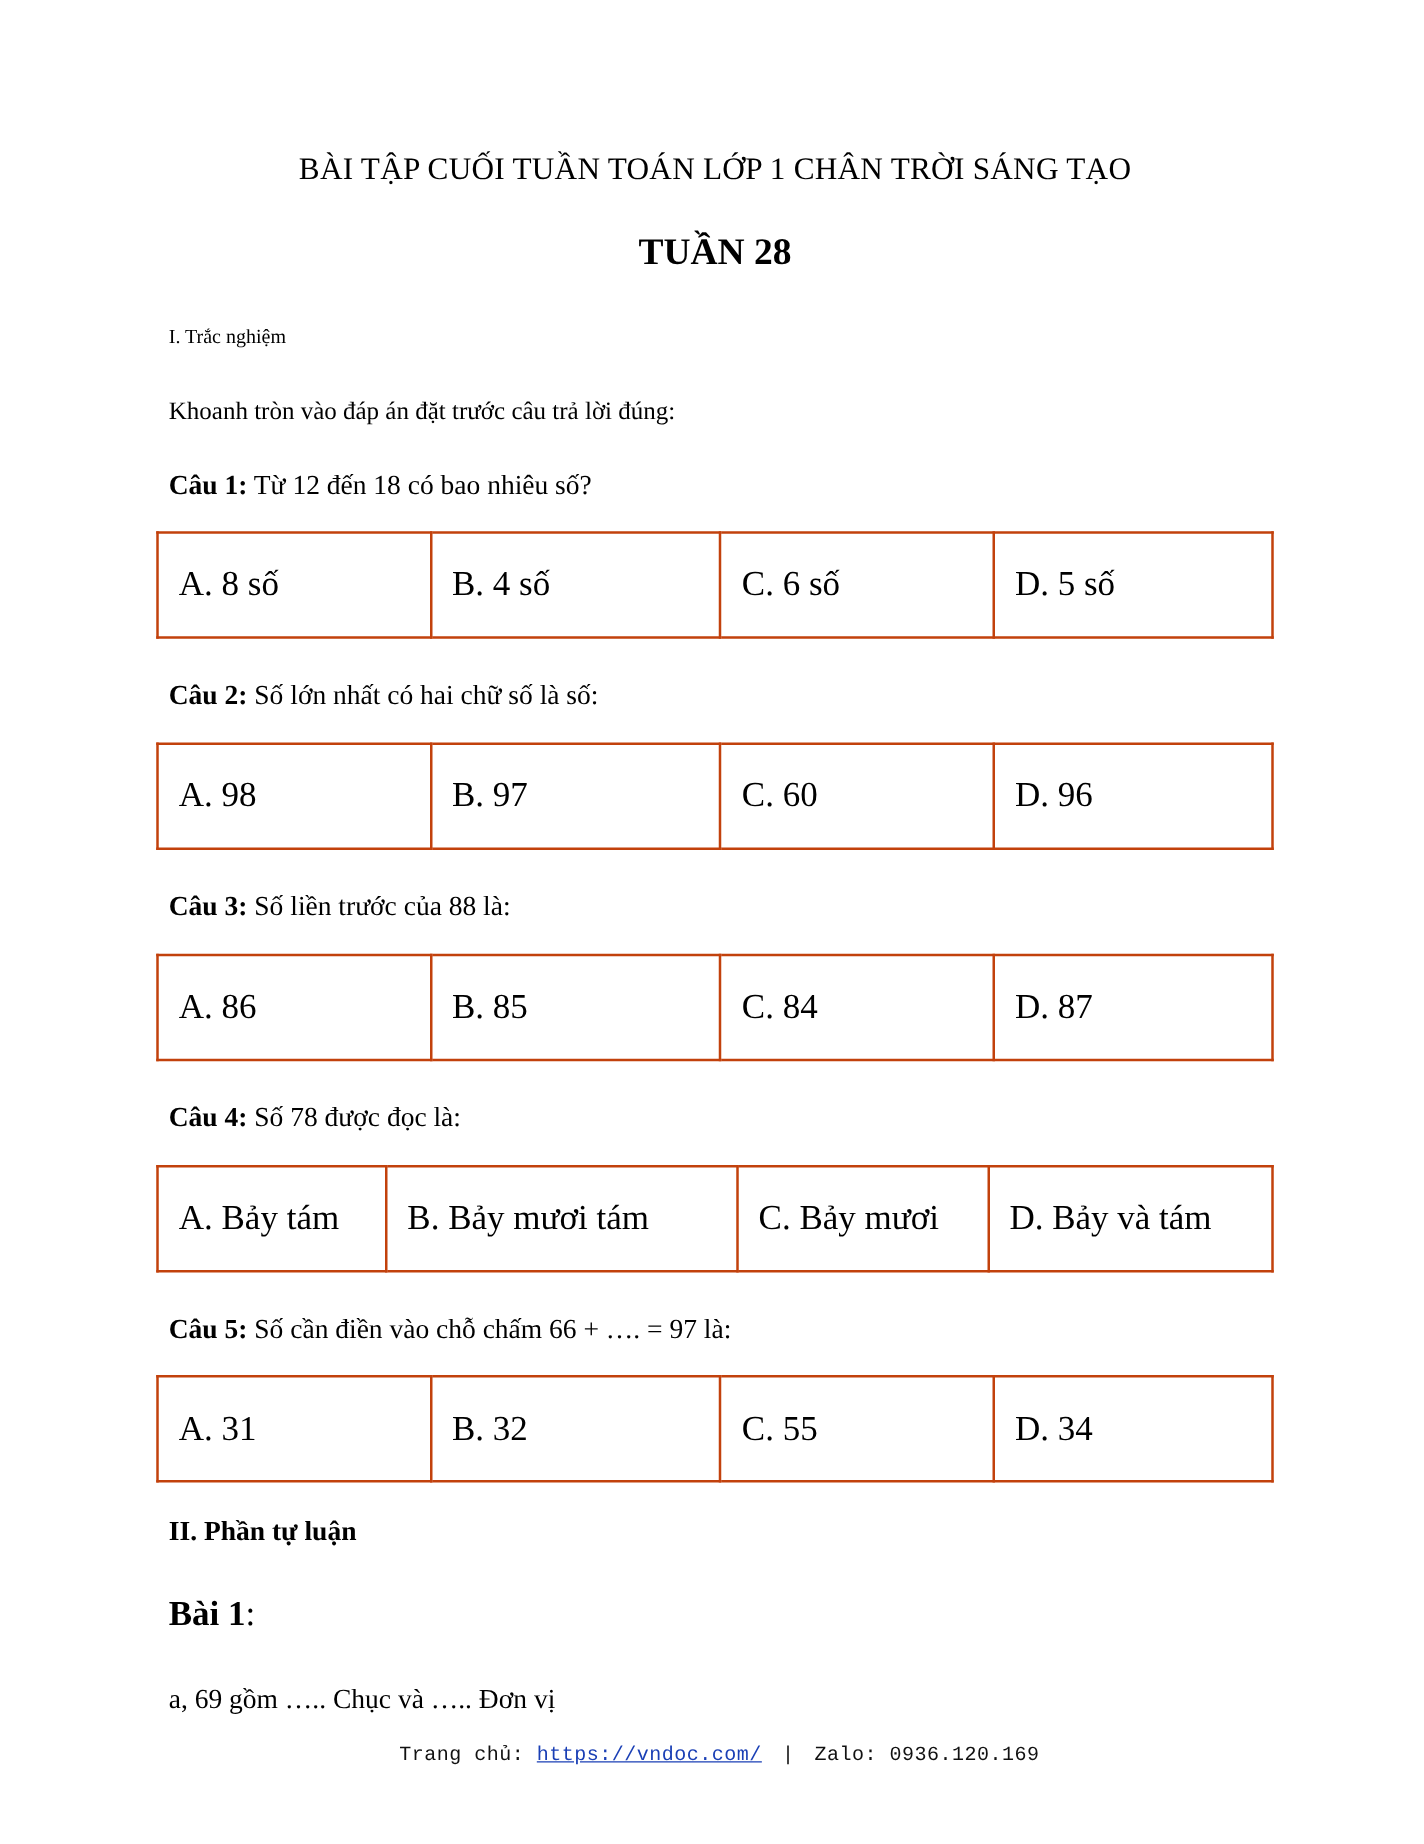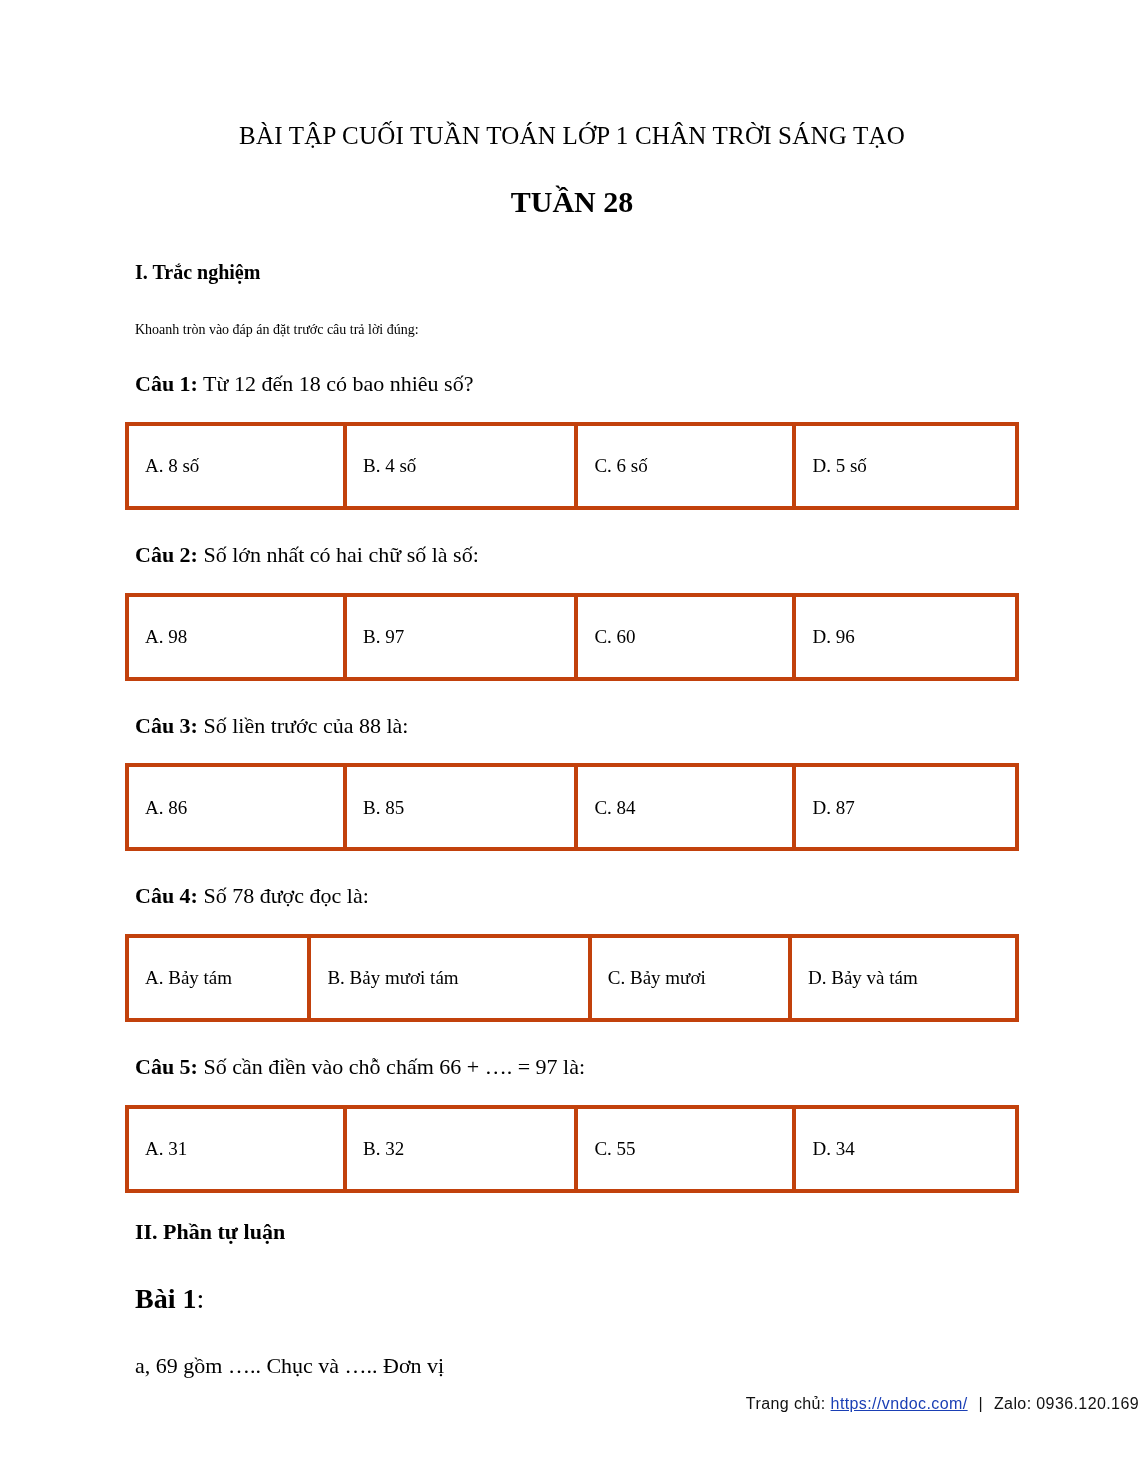--- a/index.html
+++ b/index.html
@@ -29,46 +29,46 @@
     letter-spacing: 0.2px;
     line-height: 1.3;
   }
   h2.doc-subtitle {
     font-size: 30px;
     font-weight: bold;
     text-align: center;
     margin: 32px 0 0 0;
   }
   .section-heading {
+    font-size: 16px;
+    font-weight: normal;
+    margin: 42px 0 0 10px;
+  }
+  .para {
     font-size: 20px;
-    font-weight: bold;
-    margin: 42px 0 0 10px;
-  }
-  .para {
-    font-size: 14px;
     margin: 36px 0 0 10px;
     line-height: 1.4;
   }
   .question {
     font-size: 22px;
     margin: 30px 0 0 10px;
     line-height: 1.4;
   }
   .question .q-label {
     font-weight: bold;
   }
   .options-table {
     width: 100%;
     border-collapse: collapse;
     margin-top: 22px;
     table-layout: fixed;
   }
   .options-table td {
-    border: 4px solid #c2410c;
-    font-size: 19px;
+    border: 2px solid #c2410c;
+    font-size: 28px;
     padding: 18px 14px 18px 16px;
     height: 84px;
     vertical-align: middle;
     line-height: 1.35;
   }
   .q1 td:nth-child(1), .q2 td:nth-child(1), .q3 td:nth-child(1), .q5 td:nth-child(1) { width: 24.5%; }
   .q1 td:nth-child(2), .q2 td:nth-child(2), .q3 td:nth-child(2), .q5 td:nth-child(2) { width: 26%; }
   .q1 td:nth-child(3), .q2 td:nth-child(3), .q3 td:nth-child(3), .q5 td:nth-child(3) { width: 24.5%; }
   .q1 td:nth-child(4), .q2 td:nth-child(4), .q3 td:nth-child(4), .q5 td:nth-child(4) { width: 25%; }
   .q4 td:nth-child(1) { width: 20.5%; }
@@ -87,22 +87,22 @@
   .exercise-label b { font-weight: bold; }
   .exercise-line {
     font-size: 22px;
     margin: 38px 0 2px 10px;
   }
   .footer {
     position: absolute;
     left: 12px;
     right: 0;
     bottom: 62px;
-    text-align: right;
-    font-family: Liberation Sans, sans-serif;
+    text-align: center;
+    font-family: Liberation Mono, monospace;
     font-size: 16px;
     letter-spacing: 0.4px;
     color: #111111;
   }
   .footer a {
     color: #1a3fb5;
     text-decoration: underline;
   }
   .footer .sep { margin: 0 6px; }
 </style>

